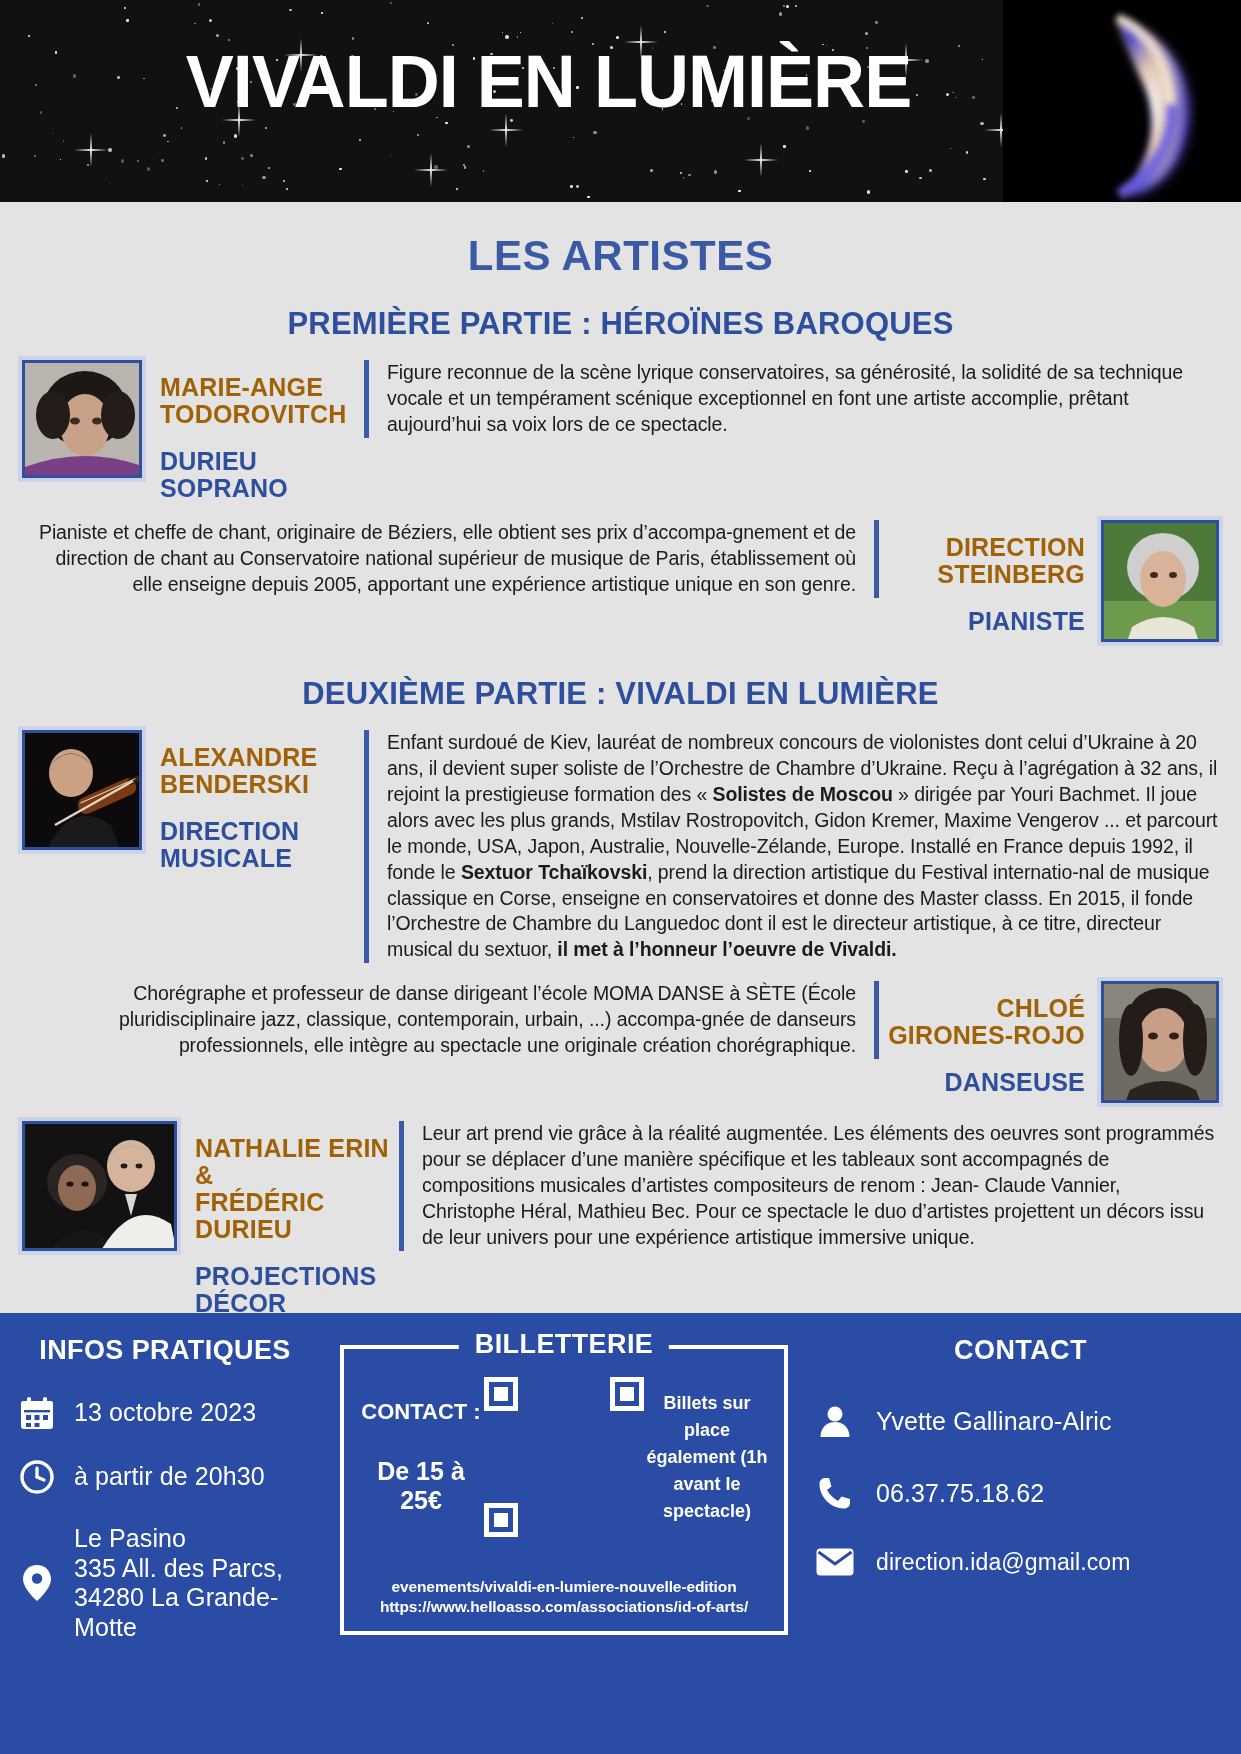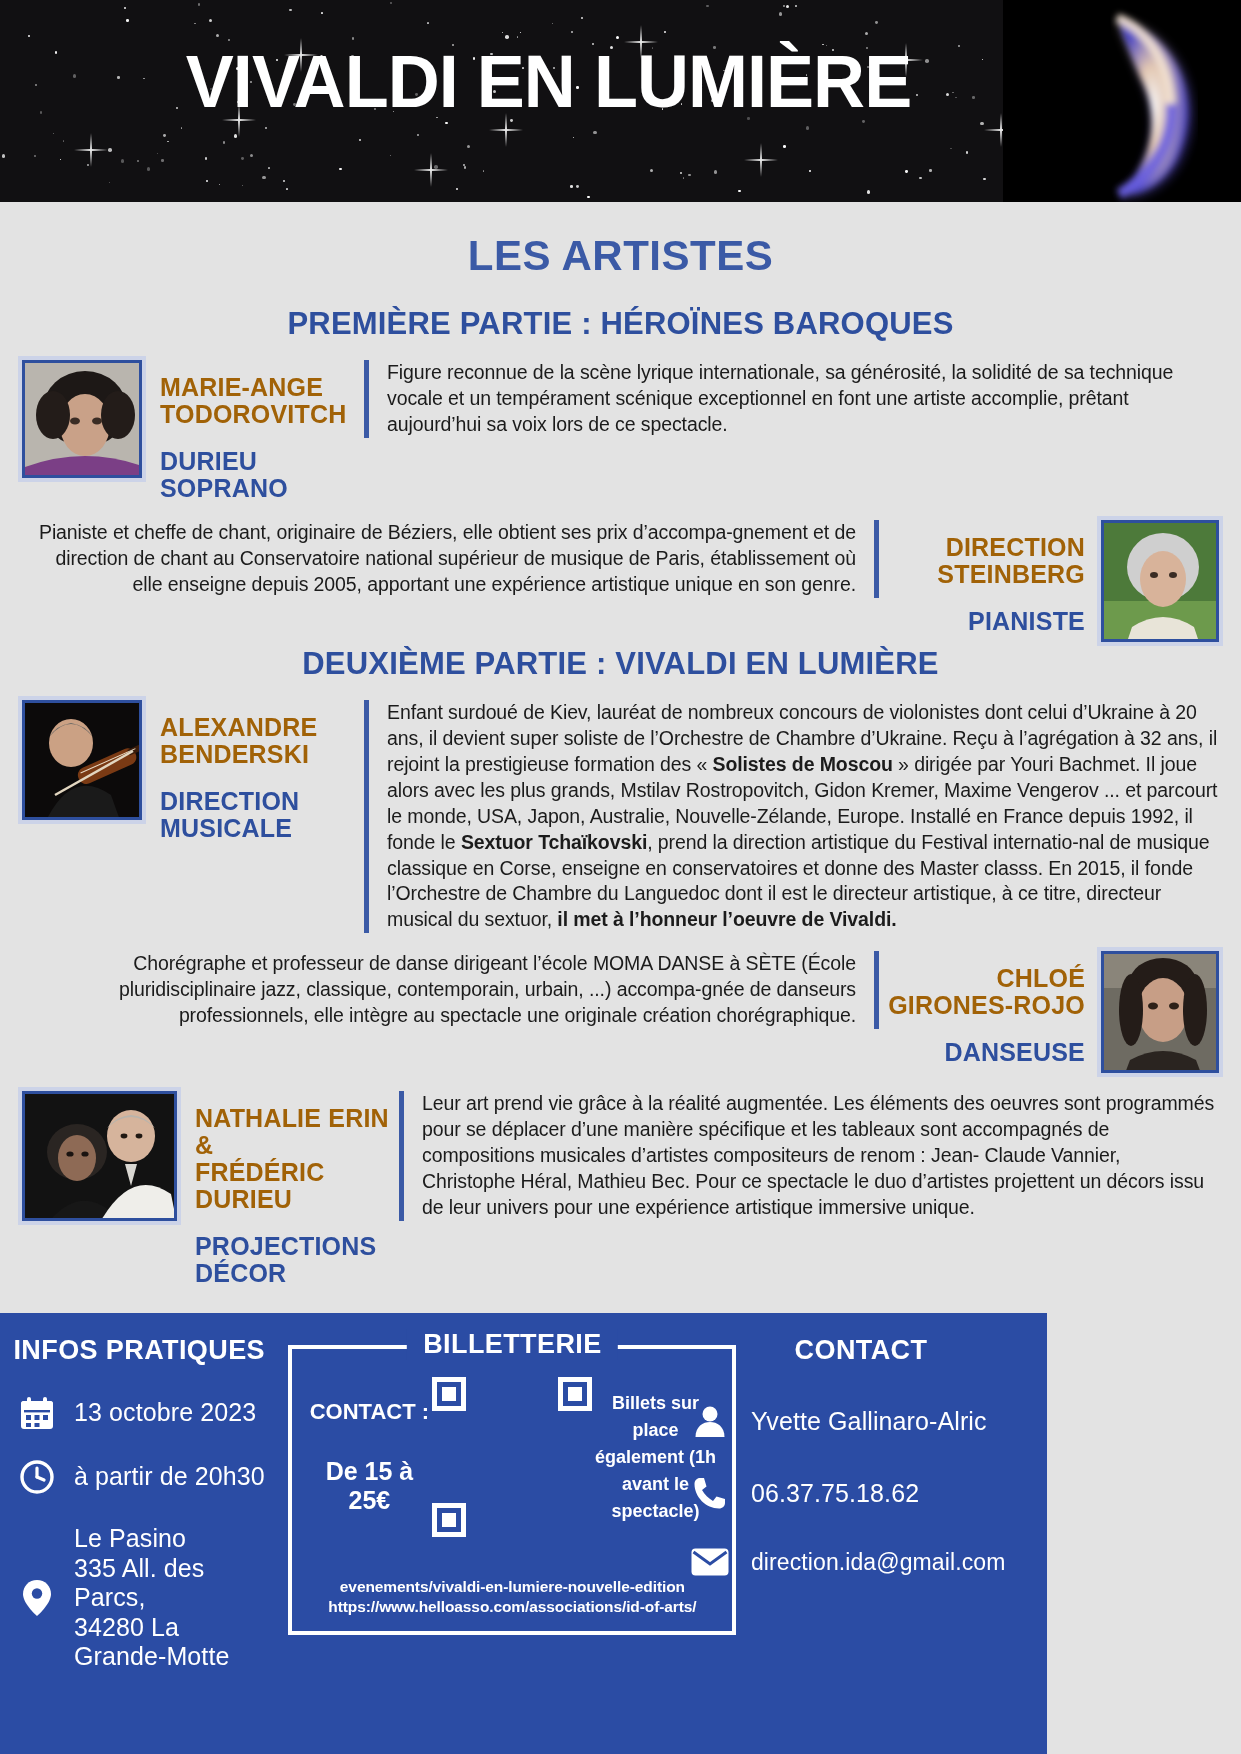--- a/index.html
+++ b/index.html
@@ -70,21 +70,21 @@
     color: #2e4f9e;
     letter-spacing: 0.2px;
     margin-top: 26px;
   }
   .part-title-2 {
     text-align: center;
     font-size: 31px;
     font-weight: 800;
     color: #2e4f9e;
     letter-spacing: 0.2px;
-    margin-top: 4px;
+    margin-top: 34px;
     margin-bottom: 4px;
   }
 
   
   .artist {
     display: flex;
     align-items: flex-start;
     padding: 0 22px;
     margin-top: 18px;
   }
@@ -141,21 +141,21 @@
     padding-left: 0;
     padding-right: 18px;
     text-align: right;
   }
   .bio b { font-weight: 800; }
 
   
   .footer {
     position: absolute;
     left: 0; bottom: 0;
-    width: 1047px;
+    width: 1241px;
     height: 441px;
     background: #2b4ca4;
     color: #fff;
     display: flex;
   }
   .fcol { position: relative; }
   .fcol-info  { width: 330px; padding: 22px 0 0 0; }
   .fcol-bill  { width: 470px; padding: 22px 0 0 0; }
   .fcol-contact { width: 441px; padding: 22px 0 0 0; }
 
@@ -456,21 +456,21 @@
         <path d="M0 104 Q60 82 120 104 L120 118 L0 118Z" fill="#7b3f86"></path>
       </svg>
     </div>
     <div class="namecol">
       <div class="aname">
         <div>MARIE-ANGE</div>
         <div>TODOROVITCH</div>
       </div>
       <div class="arole">DURIEU SOPRANO</div>
     </div>
-    <div class="bio">Figure reconnue de la scène lyrique internationale, sa générosité, la solidité de sa technique vocale et un tempérament scénique exceptionnel en font une artiste accomplie, prêtant aujourd’hui sa voix lors de ce spectacle.</div>
+    <div class="bio">Figure reconnue de la scène lyrique conservatoires, sa générosité, la solidité de sa technique vocale et un tempérament scénique exceptionnel en font une artiste accomplie, prêtant aujourd’hui sa voix lors de ce spectacle.</div>
   </div>
 
   <div class="artist rev">
     <div class="bio right">Pianiste et cheffe de chant, originaire de Béziers, elle obtient ses prix d’accompa-gnement et de direction de chant au Conservatoire national supérieur de musique de Paris, établissement où elle enseigne depuis 2005, apportant une expérience artistique unique en son genre.</div>
     <div class="namecol right">
       <div class="aname">
         <div>DIRECTION</div>
         <div>STEINBERG</div>
       </div>
       <div class="arole">PIANISTE</div>

